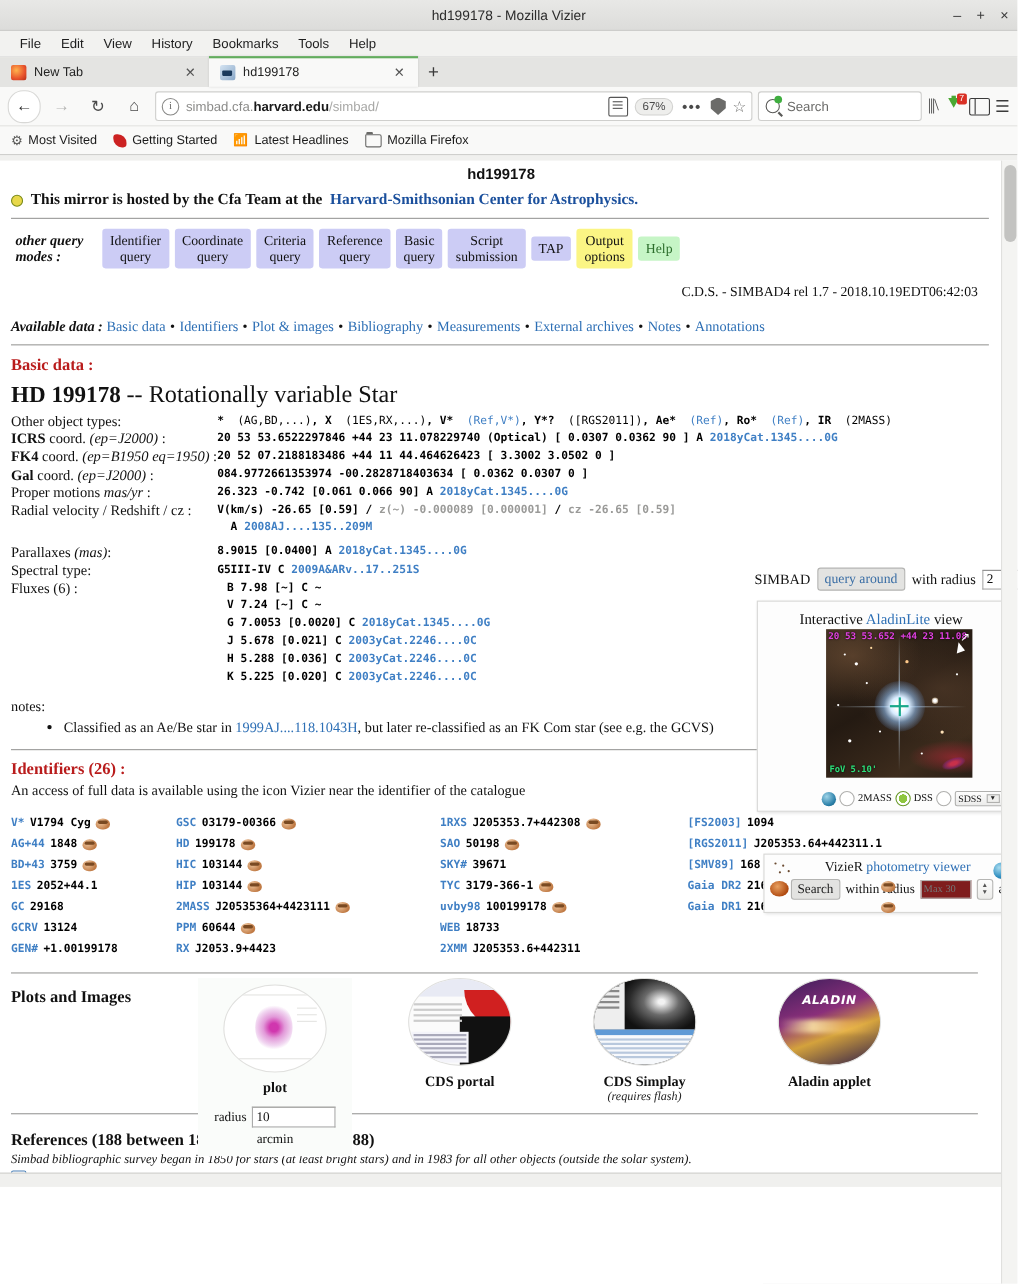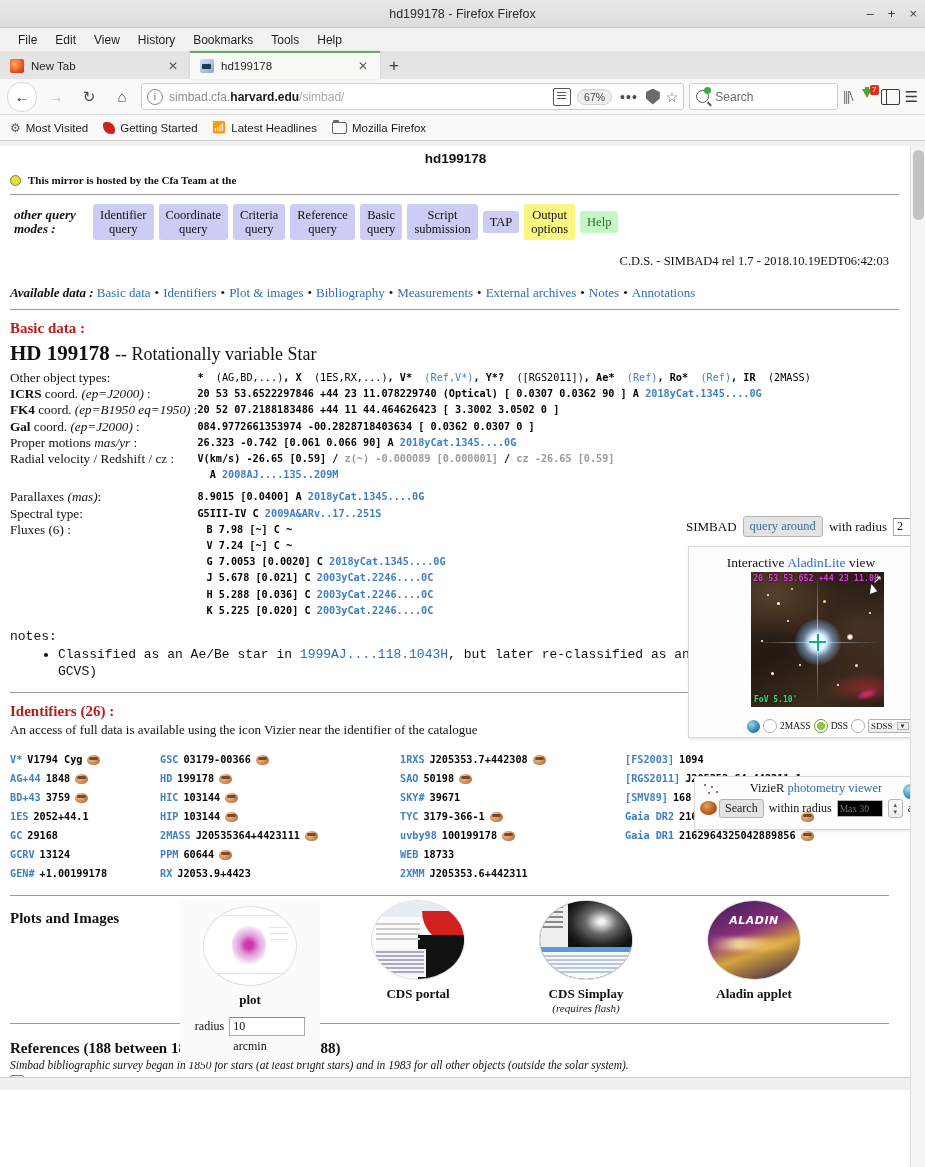--- a/index.html
+++ b/index.html
@@ -69,42 +69,42 @@
   .bm-folder:before{content:"";position:absolute;left:0;top:-3px;width:6px;height:2px;background:#6a6a68;border-radius:1px 1px 0 0;}
 
   
   .viewport{position:absolute;left:0;top:146px;width:925px;height:1021px;background:#fff;overflow:hidden;}
   .page{position:absolute;left:0;top:0;width:911px;padding:0;}
   .scrolltrack{position:absolute;right:0;top:146px;width:14px;height:1021px;background:#f4f4f2;border-left:1px solid #e0e0de;}
   .scrollthumb{position:absolute;right:1px;top:4px;width:11px;height:70px;background:#c3c3c1;border-radius:6px;}
 
   .ctr{text-align:center;}
   .pgttl{font-family:"Liberation Sans",sans-serif;font-weight:700;font-size:13.5px;color:#111;margin-top:5px;}
-  .mirror{font-family:"Liberation Serif",serif;font-weight:700;font-size:11px;color:#111;padding:8px 0 0 10px;display:flex;align-items:center;gap:7px;}
+  .mirror{font-family:"Liberation Serif",serif;font-weight:700;font-size:14px;color:#111;padding:8px 0 0 10px;display:flex;align-items:center;gap:7px;}
   .greendot{width:9px;height:9px;border-radius:50%;background:#e8d84a;border:1.5px solid #7a8a1a;display:inline-block;}
   .mirror a{color:#1a4f9c;text-decoration:none;}
   .hr{border:0;border-top:1px solid #9a9a98;margin:8px 12px 0 10px;}
 
   .qmodes{display:flex;align-items:center;padding:9px 0 0 14px;gap:5px;}
   .qlabel{font-family:"Liberation Serif",serif;font-style:italic;font-weight:700;font-size:13px;color:#111;line-height:14px;width:74px;}
   .qbtn{font-family:"Liberation Serif",serif;font-size:12.5px;color:#111;text-align:center;padding:4px 7px;border-radius:3px;line-height:14px;cursor:pointer;}
   .qbtn.violet{background:#ccccf5;}
   .qbtn.yellow{background:#fbf584;}
   .qbtn.green{background:#c6f5c6;color:#2c6e2c;}
 
   .cds{font-family:"Liberation Serif",serif;font-size:12.5px;color:#111;text-align:right;padding:14px 22px 0 0;}
   .avail{font-family:"Liberation Serif",serif;font-size:13px;color:#111;padding:16px 0 0 10px;}
   .avail i{font-weight:700;}
   .avail a{color:#2d6fb5;text-decoration:none;}
   .avail .sep{color:#111;padding:0 4px;}
 
   .sec-h{font-family:"Liberation Serif",serif;font-weight:700;font-size:15px;color:#b91c1c;padding:10px 0 0 10px;}
   .objttl{font-family:"Liberation Serif",serif;font-size:21px;color:#111;padding:4px 0 0 10px;}
   .objttl b{font-weight:700;}
-  .objttl span.sub{font-size:18px;}
+  .objttl span.sub{font-size:22px;}
 
   table.basic{border-collapse:collapse;margin-left:10px;margin-top:4px;}
   table.basic td{vertical-align:top;padding:0;}
   td.lbl{font-family:"Liberation Serif",serif;font-size:13.2px;color:#111;white-space:nowrap;padding-right:10px;line-height:16.2px;}
   td.lbl b{font-weight:700;}
   td.lbl i{font-style:italic;}
   td.val{font-family:"DejaVu Sans Mono",monospace;font-size:10.2px;color:#000;font-weight:700;line-height:16.2px;white-space:nowrap;}
   td.val .ref{color:#3f7fc4;font-weight:700;}
   td.val .gray{color:#9a9a98;font-weight:700;}
   td.val .nb{font-weight:400;}
@@ -143,28 +143,28 @@
   .radio.on{border-color:#6a9a2a;background:radial-gradient(circle,#8ec63f 0 45%,#fff 47%);}
   .surveyrow .sl{font-family:"Liberation Serif",serif;font-size:9.5px;color:#111;}
   .selbox{border:1px solid #b0b0ae;background:linear-gradient(#fdfdfd,#ececeb);border-radius:2px;font-family:"Liberation Serif",serif;font-size:9px;padding:1px 2px;display:flex;align-items:center;gap:4px;color:#222;}
   .selbox .ar{border:1px solid #b0b0ae;background:#f0f0ee;padding:0 2px;font-size:6px;}
 
   .vizbox{position:absolute;left:694px;top:630px;width:218px;height:52px;background:#fdfdfd;border:1px solid #d8d8d6;box-shadow:1px 1px 3px rgba(0,0,0,.12);}
   .vizhdr{font-family:"Liberation Serif",serif;font-size:12.5px;color:#111;text-align:center;padding:4px 0 0 24px;}
   .vizhdr a{color:#2d6fb5;text-decoration:none;}
   .vizrow{display:flex;align-items:center;gap:5px;padding:3px 0 0 24px;font-family:"Liberation Serif",serif;font-size:12px;color:#111;}
   .vizsearch{background:#e3e3e1;border:1px solid #b4b4b2;border-radius:3px;padding:1px 5px;font-size:12px;color:#222;cursor:pointer;}
-  .vizinput{width:40px;height:15px;border:1px solid #b6b6b4;background:#000000;font-family:"Liberation Serif",serif;font-size:9.5px;color:#aaa;padding:0 2px;}
+  .vizinput{width:40px;height:15px;border:1px solid #b6b6b4;background:#7f1d1d;font-family:"Liberation Serif",serif;font-size:9.5px;color:#aaa;padding:0 2px;}
   .spin{width:13px;height:17px;border:1px solid #b6b6b4;border-radius:3px;background:linear-gradient(#fdfdfd,#ececea);display:flex;flex-direction:column;align-items:center;justify-content:center;font-size:6px;color:#555;line-height:7px;}
   .vizlogo{position:absolute;left:5px;top:6px;width:22px;height:38px;}
   .spider{position:absolute;left:0;bottom:6px;width:17px;height:14px;border-radius:50%;background:radial-gradient(circle at 40% 35%,#e8a060,#b04a10 70%);}
   .webdot{position:absolute;border-radius:50%;background:#6a4a30;}
   .globe2{position:absolute;right:-5px;top:7px;width:15px;height:15px;border-radius:50%;background:radial-gradient(circle at 35% 32%,#a8dcf0,#2f8ec0 60%,#1a5a86);}
 
-  .notes{font-family:Liberation Mono, monospace;font-size:13px;color:#111;padding:10px 0 0 10px;}
+  .notes{font-family:Liberation Serif, serif;font-size:13px;color:#111;padding:10px 0 0 10px;}
   .notes ul{margin:2px 0 0 0;padding-left:48px;}
   .notes li{line-height:17px;}
   .notes a{color:#2d6fb5;text-decoration:none;}
 
   .hr2{border:0;border-top:1px solid #9a9a98;margin:12px 22px 0 10px;}
   .subtxt{font-family:"Liberation Serif",serif;font-size:13px;color:#111;padding:2px 0 0 10px;}
 
   .idgrid{display:flex;padding:12px 0 0 10px;}
   .idcol{}
   .idcol:nth-child(1){width:150px;}
@@ -206,21 +206,21 @@
   .rssico:before{content:"";position:absolute;left:2px;bottom:2px;width:3px;height:3px;border-radius:50%;background:#4a7fb5;}
   .rssico:after{content:"";position:absolute;left:2px;bottom:2px;width:6px;height:6px;border:1.2px solid #4a7fb5;border-radius:0 0 0 7px;border-top:none;border-right:none;}
   .botline{position:absolute;left:0;bottom:0;width:911px;height:12px;background:#f0f0ee;border-top:1px solid #d0d0ce;}
 </style>
 </head>
 <body>
 
 <div class="window">
 
   <div class="titlebar">
-    <div class="ttl">hd199178 - Firefox Firefox</div>
+    <div class="ttl">hd199178 - Mozilla Vizier</div>
     <div class="wbtns">
       <span>–</span>
       <span>+</span>
       <span>×</span>
     </div>
   </div>
 
   <div class="menubar">
     <div>File</div>
     <div>Edit</div>
@@ -295,20 +295,21 @@
   </div>
 
   <div class="viewport">
     <div class="page">
 
       <div class="ctr pgttl">hd199178</div>
 
       <div class="mirror">
         <span class="greendot"></span>
         <span>This mirror is hosted by the Cfa Team at the</span>
+        <a href="#">Harvard-Smithsonian Center for Astrophysics.</a>
       </div>
 
       <hr class="hr">
 
       <div class="qmodes">
         <div class="qlabel">other query modes :</div>
         <div class="qbtn violet">Identifier<br>query</div>
         <div class="qbtn violet">Coordinate<br>query</div>
         <div class="qbtn violet">Criteria<br>query</div>
         <div class="qbtn violet">Reference<br>query</div>

